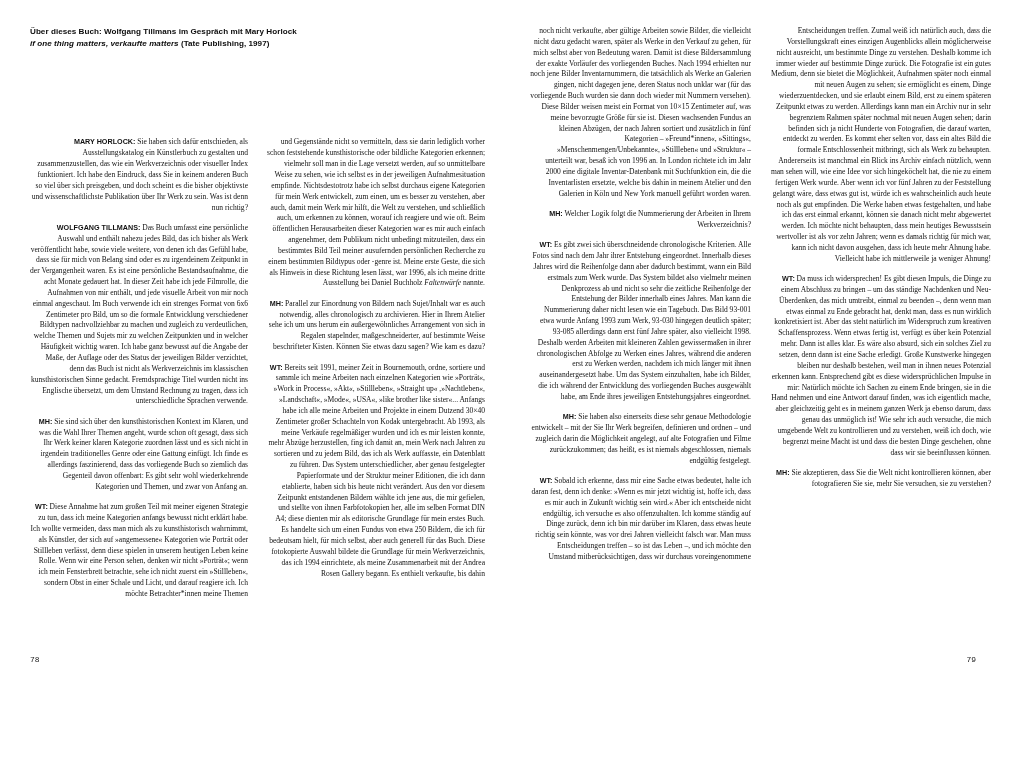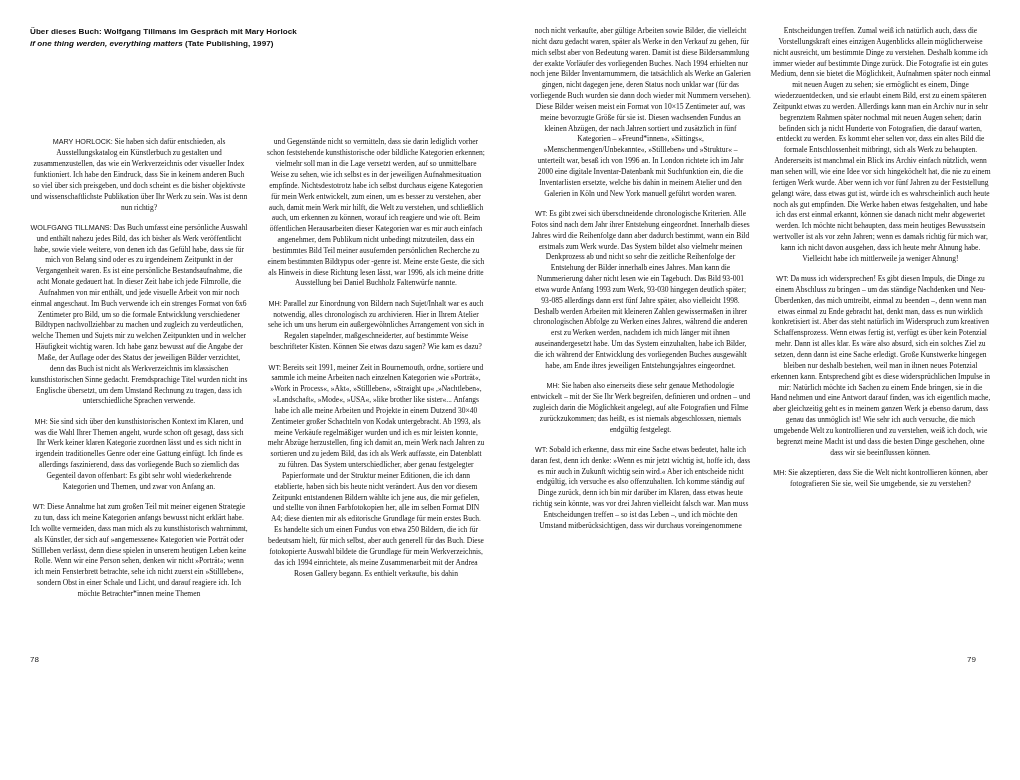--- a/index.html
+++ b/index.html
@@ -61,57 +61,57 @@
   .page-right .columns { column-gap: 19px; }
   .page-right .col { width: 221px; flex: 0 0 221px; }
 
   .body-top-left  { margin-top: 88px; }
   .body-top-right { margin-top: 0; }
 
   p.para {
     margin: 0 0 9.5px 0;
     font-size: 7.55px;
     line-height: 10.85px;
-    text-align: center;
+    text-align: right;
     hyphens: none;
     word-spacing: -0.01em;
     color: #121212;
   }
   p.para:last-child { margin-bottom: 0; }
 
   .speaker {
     font-family: "Liberation Sans", "DejaVu Sans", sans-serif;
-    font-weight: 400;
+    font-weight: 700;
     font-size: 7.2px;
     letter-spacing: 0.002em;
   }
-  .ital { }
+  .ital { font-style: italic; }
 
   
   .folio {
     position: absolute;
     bottom: 24px;
-    font-family: Liberation Sans, sans-serif;
+    font-family: Liberation Mono, monospace;
     font-size: 8px;
     font-weight: 400;
     color: #222;
   }
   .folio-left  { left: 30px; }
   .folio-right { right: 44px; }
 </style>
 </head>
 <body>
 
 <div class="spread">
 
   <div class="page page-left">
 
     <div class="running-head">
       <div class="line1">Über dieses Buch: Wolfgang Tillmans im Gespräch mit Mary Horlock</div>
-      <div class="line2"><span>if one thing werden, everything matters</span><span class="roman"> (Tate Publishing, 1997)</span></div>
+      <div class="line2"><span>if one thing matters, verkaufte matters</span><span class="roman"> (Tate Publishing, 1997)</span></div>
     </div>
 
     <div class="columns body-top-left">
 
       <div class="col">
         <p class="para"><span class="speaker">MARY HORLOCK:</span><span> Sie haben sich dafür entschieden, als Ausstellungskatalog ein Künstlerbuch zu gestalten und zusammenzustellen, das wie ein Werkverzeichnis oder visueller Index funktioniert. Ich habe den Eindruck, dass Sie in keinem anderen Buch so viel über sich preisgeben, und doch scheint es die bisher objektivste und wissenschaftlichste Publikation über Ihr Werk zu sein. Was ist denn nun richtig?</span></p>
         <p class="para"><span class="speaker">WOLFGANG TILLMANS:</span><span> Das Buch umfasst eine persönliche Auswahl und enthält nahezu jedes Bild, das ich bisher als Werk veröffentlicht habe, sowie viele weitere, von denen ich das Gefühl habe, dass sie für mich von Belang sind oder es zu irgendeinem Zeitpunkt in der Vergangenheit waren. Es ist eine persönliche Bestandsaufnahme, die acht Monate gedauert hat. In dieser Zeit habe ich jede Filmrolle, die Aufnahmen von mir enthält, und jede visuelle Arbeit von mir noch einmal angeschaut. Im Buch verwende ich ein strenges Format von 6x6 Zentimeter pro Bild, um so die formale Entwicklung verschiedener Bildtypen nachvollziehbar zu machen und zugleich zu verdeutlichen, welche Themen und Sujets mir zu welchen Zeitpunkten und in welcher Häufigkeit wichtig waren. Ich habe ganz bewusst auf die Angabe der Maße, der Auflage oder des Status der jeweiligen Bilder verzichtet, denn das Buch ist nicht als Werkverzeichnis im klassischen kunsthistorischen Sinne gedacht. Fremdsprachige Titel wurden nicht ins Englische übersetzt, um dem Umstand Rechnung zu tragen, dass ich unterschiedliche Sprachen verwende.</span></p>
         <p class="para"><span class="speaker">MH:</span><span> Sie sind sich über den kunsthistorischen Kontext im Klaren, und was die Wahl Ihrer Themen angeht, wurde schon oft gesagt, dass sich Ihr Werk keiner klaren Kategorie zuordnen lässt und es sich nicht in irgendein traditionelles Genre oder eine Gattung einfügt. Ich finde es allerdings faszinierend, dass das vorliegende Buch so ziemlich das Gegenteil davon offenbart: Es gibt sehr wohl wiederkehrende Kategorien und Themen, und zwar von Anfang an.</span></p>
         <p class="para"><span class="speaker">WT:</span><span> Diese Annahme hat zum großen Teil mit meiner eigenen Strategie zu tun, dass ich meine Kategorien anfangs bewusst nicht erklärt habe. Ich wollte vermeiden, dass man mich als zu kunsthistorisch wahrnimmt, als Künstler, der sich auf »angemessene« Kategorien wie Porträt oder Stillleben verlässt, denn diese spielen in unserem heutigen Leben keine Rolle. Wenn wir eine Person sehen, denken wir nicht »Porträt«; wenn ich mein Fensterbrett betrachte, sehe ich nicht zuerst ein »Stillleben«, sondern Obst in einer Schale und Licht, und darauf reagiere ich. Ich möchte Betrachter*innen meine Themen</span></p>
       </div>
@@ -126,29 +126,30 @@
 
     <div class="folio folio-left">78</div>
   </div>
 
   <div class="page page-right">
 
     <div class="columns body-top-right">
 
       <div class="col">
         <p class="para"><span>noch nicht verkaufte, aber gültige Arbeiten sowie Bilder, die vielleicht nicht dazu gedacht waren, später als Werke in den Verkauf zu gehen, für mich selbst aber von Bedeutung waren. Damit ist diese Bildersammlung der exakte Vorläufer des vorliegenden Buches. Nach 1994 erhielten nur noch jene Bilder Inventarnummern, die tatsächlich als Werke an Galerien gingen, nicht dagegen jene, deren Status noch unklar war (für das vorliegende Buch wurden sie dann doch wieder mit Nummern versehen). Diese Bilder weisen meist ein Format von 10×15 Zentimeter auf, was meine bevorzugte Größe für sie ist. Diesen wachsenden Fundus an kleinen Abzügen, der nach Jahren sortiert und zusätzlich in fünf Kategorien – »Freund*innen«, »Sittings«, »Menschenmengen/Unbekannte«, »Stillleben« und »Struktur« – unterteilt war, besaß ich von 1996 an. In London richtete ich im Jahr 2000 eine digitale Inventar-Datenbank mit Suchfunktion ein, die die Inventarlisten ersetzte, welche bis dahin in meinem Atelier und den Galerien in Köln und New York manuell geführt worden waren.</span></p>
+        <p class="para"><span class="speaker">MH:</span><span> Welcher Logik folgt die Nummerierung der Arbeiten in Ihrem Werkverzeichnis?</span></p>
         <p class="para"><span class="speaker">WT:</span><span> Es gibt zwei sich überschneidende chronologische Kriterien. Alle Fotos sind nach dem Jahr ihrer Entstehung eingeordnet. Innerhalb dieses Jahres wird die Reihenfolge dann aber dadurch bestimmt, wann ein Bild erstmals zum Werk wurde. Das System bildet also vielmehr meinen Denkprozess ab und nicht so sehr die zeitliche Reihenfolge der Entstehung der Bilder innerhalb eines Jahres. Man kann die Nummerierung daher nicht lesen wie ein Tagebuch. Das Bild 93-001 etwa wurde Anfang 1993 zum Werk, 93-030 hingegen deutlich später; 93-085 allerdings dann erst fünf Jahre später, also vielleicht 1998. Deshalb werden Arbeiten mit kleineren Zahlen gewissermaßen in ihrer chronologischen Abfolge zu Werken eines Jahres, während die anderen erst zu Werken werden, nachdem ich mich länger mit ihnen auseinandergesetzt habe. Um das System einzuhalten, habe ich Bilder, die ich während der Entwicklung des vorliegenden Buches ausgewählt habe, am Ende ihres jeweiligen Entstehungsjahres eingeordnet.</span></p>
         <p class="para"><span class="speaker">MH:</span><span> Sie haben also einerseits diese sehr genaue Methodologie entwickelt – mit der Sie Ihr Werk begreifen, definieren und ordnen – und zugleich darin die Möglichkeit angelegt, auf alte Fotografien und Filme zurückzukommen; das heißt, es ist niemals abgeschlossen, niemals endgültig festgelegt.</span></p>
         <p class="para"><span class="speaker">WT:</span><span> Sobald ich erkenne, dass mir eine Sache etwas bedeutet, halte ich daran fest, denn ich denke: »Wenn es mir jetzt wichtig ist, hoffe ich, dass es mir auch in Zukunft wichtig sein wird.« Aber ich entscheide nicht endgültig, ich versuche es also offenzuhalten. Ich komme ständig auf Dinge zurück, denn ich bin mir darüber im Klaren, dass etwas heute richtig sein könnte, was vor drei Jahren vielleicht falsch war. Man muss Entscheidungen treffen – so ist das Leben –, und ich möchte den Umstand mitberücksichtigen, dass wir durchaus voreingenommene</span></p>
       </div>
 
       <div class="col">
         <p class="para"><span>Entscheidungen treffen. Zumal weiß ich natürlich auch, dass die Vorstellungskraft eines einzigen Augenblicks allein möglicherweise nicht ausreicht, um bestimmte Dinge zu verstehen. Deshalb komme ich immer wieder auf bestimmte Dinge zurück. Die Fotografie ist ein gutes Medium, denn sie bietet die Möglichkeit, Aufnahmen später noch einmal mit neuen Augen zu sehen; sie ermöglicht es einem, Dinge wiederzuentdecken, und sie erlaubt einem Bild, erst zu einem späteren Zeitpunkt etwas zu werden. Allerdings kann man ein Archiv nur in sehr begrenztem Rahmen später nochmal mit neuen Augen sehen; darin befinden sich ja nicht Hunderte von Fotografien, die darauf warten, entdeckt zu werden. Es kommt eher selten vor, dass ein altes Bild die formale Entschlossenheit mitbringt, sich als Werk zu behaupten. Andererseits ist manchmal ein Blick ins Archiv einfach nützlich, wenn man sehen will, wie eine Idee vor sich hingeköchelt hat, die nie zu einem fertigen Werk wurde. Aber wenn ich vor fünf Jahren zu der Feststellung gelangt wäre, dass etwas gut ist, würde ich es wahrscheinlich auch heute noch als gut empfinden. Die Werke haben etwas festgehalten, und habe ich das erst einmal erkannt, können sie danach nicht mehr abgewertet werden. Ich möchte nicht behaupten, dass mein heutiges Bewusstsein wertvoller ist als vor zehn Jahren; wenn es damals richtig für mich war, kann ich nicht davon ausgehen, dass ich heute mehr Ahnung habe. Vielleicht habe ich mittlerweile ja weniger Ahnung!</span></p>
         <p class="para"><span class="speaker">WT:</span><span> Da muss ich widersprechen! Es gibt diesen Impuls, die Dinge zu einem Abschluss zu bringen – um das ständige Nachdenken und Neu-Überdenken, das mich umtreibt, einmal zu beenden –, denn wenn man etwas einmal zu Ende gebracht hat, denkt man, dass es nun wirklich konkretisiert ist. Aber das steht natürlich im Widerspruch zum kreativen Schaffensprozess. Wenn etwas fertig ist, verfügt es über kein Potenzial mehr. Dann ist alles klar. Es wäre also absurd, sich ein solches Ziel zu setzen, denn dann ist eine Sache erledigt. Große Kunstwerke hingegen bleiben nur deshalb bestehen, weil man in ihnen neues Potenzial erkennen kann. Entsprechend gibt es diese widersprüchlichen Impulse in mir: Natürlich möchte ich Sachen zu einem Ende bringen, sie in die Hand nehmen und eine Antwort darauf finden, was ich eigentlich mache, aber gleichzeitig geht es in meinem ganzen Werk ja ebenso darum, dass genau das unmöglich ist! Wie sehr ich auch versuche, die mich umgebende Welt zu kontrollieren und zu verstehen, weiß ich doch, wie begrenzt meine Macht ist und dass die besten Dinge geschehen, ohne dass wir sie beeinflussen können.</span></p>
-        <p class="para"><span class="speaker">MH:</span><span> Sie akzeptieren, dass Sie die Welt nicht kontrollieren können, aber fotografieren Sie sie, weil Sie umgebende, sie zu verstehen?</span></p>
+        <p class="para"><span class="speaker">MH:</span><span> Sie akzeptieren, dass Sie die Welt nicht kontrollieren können, aber fotografieren Sie sie, mehr Sie versuchen, sie zu verstehen?</span></p>
       </div>
 
     </div>
 
     <div class="folio folio-right">79</div>
   </div>
 
 </div>
 
 </body></html>

